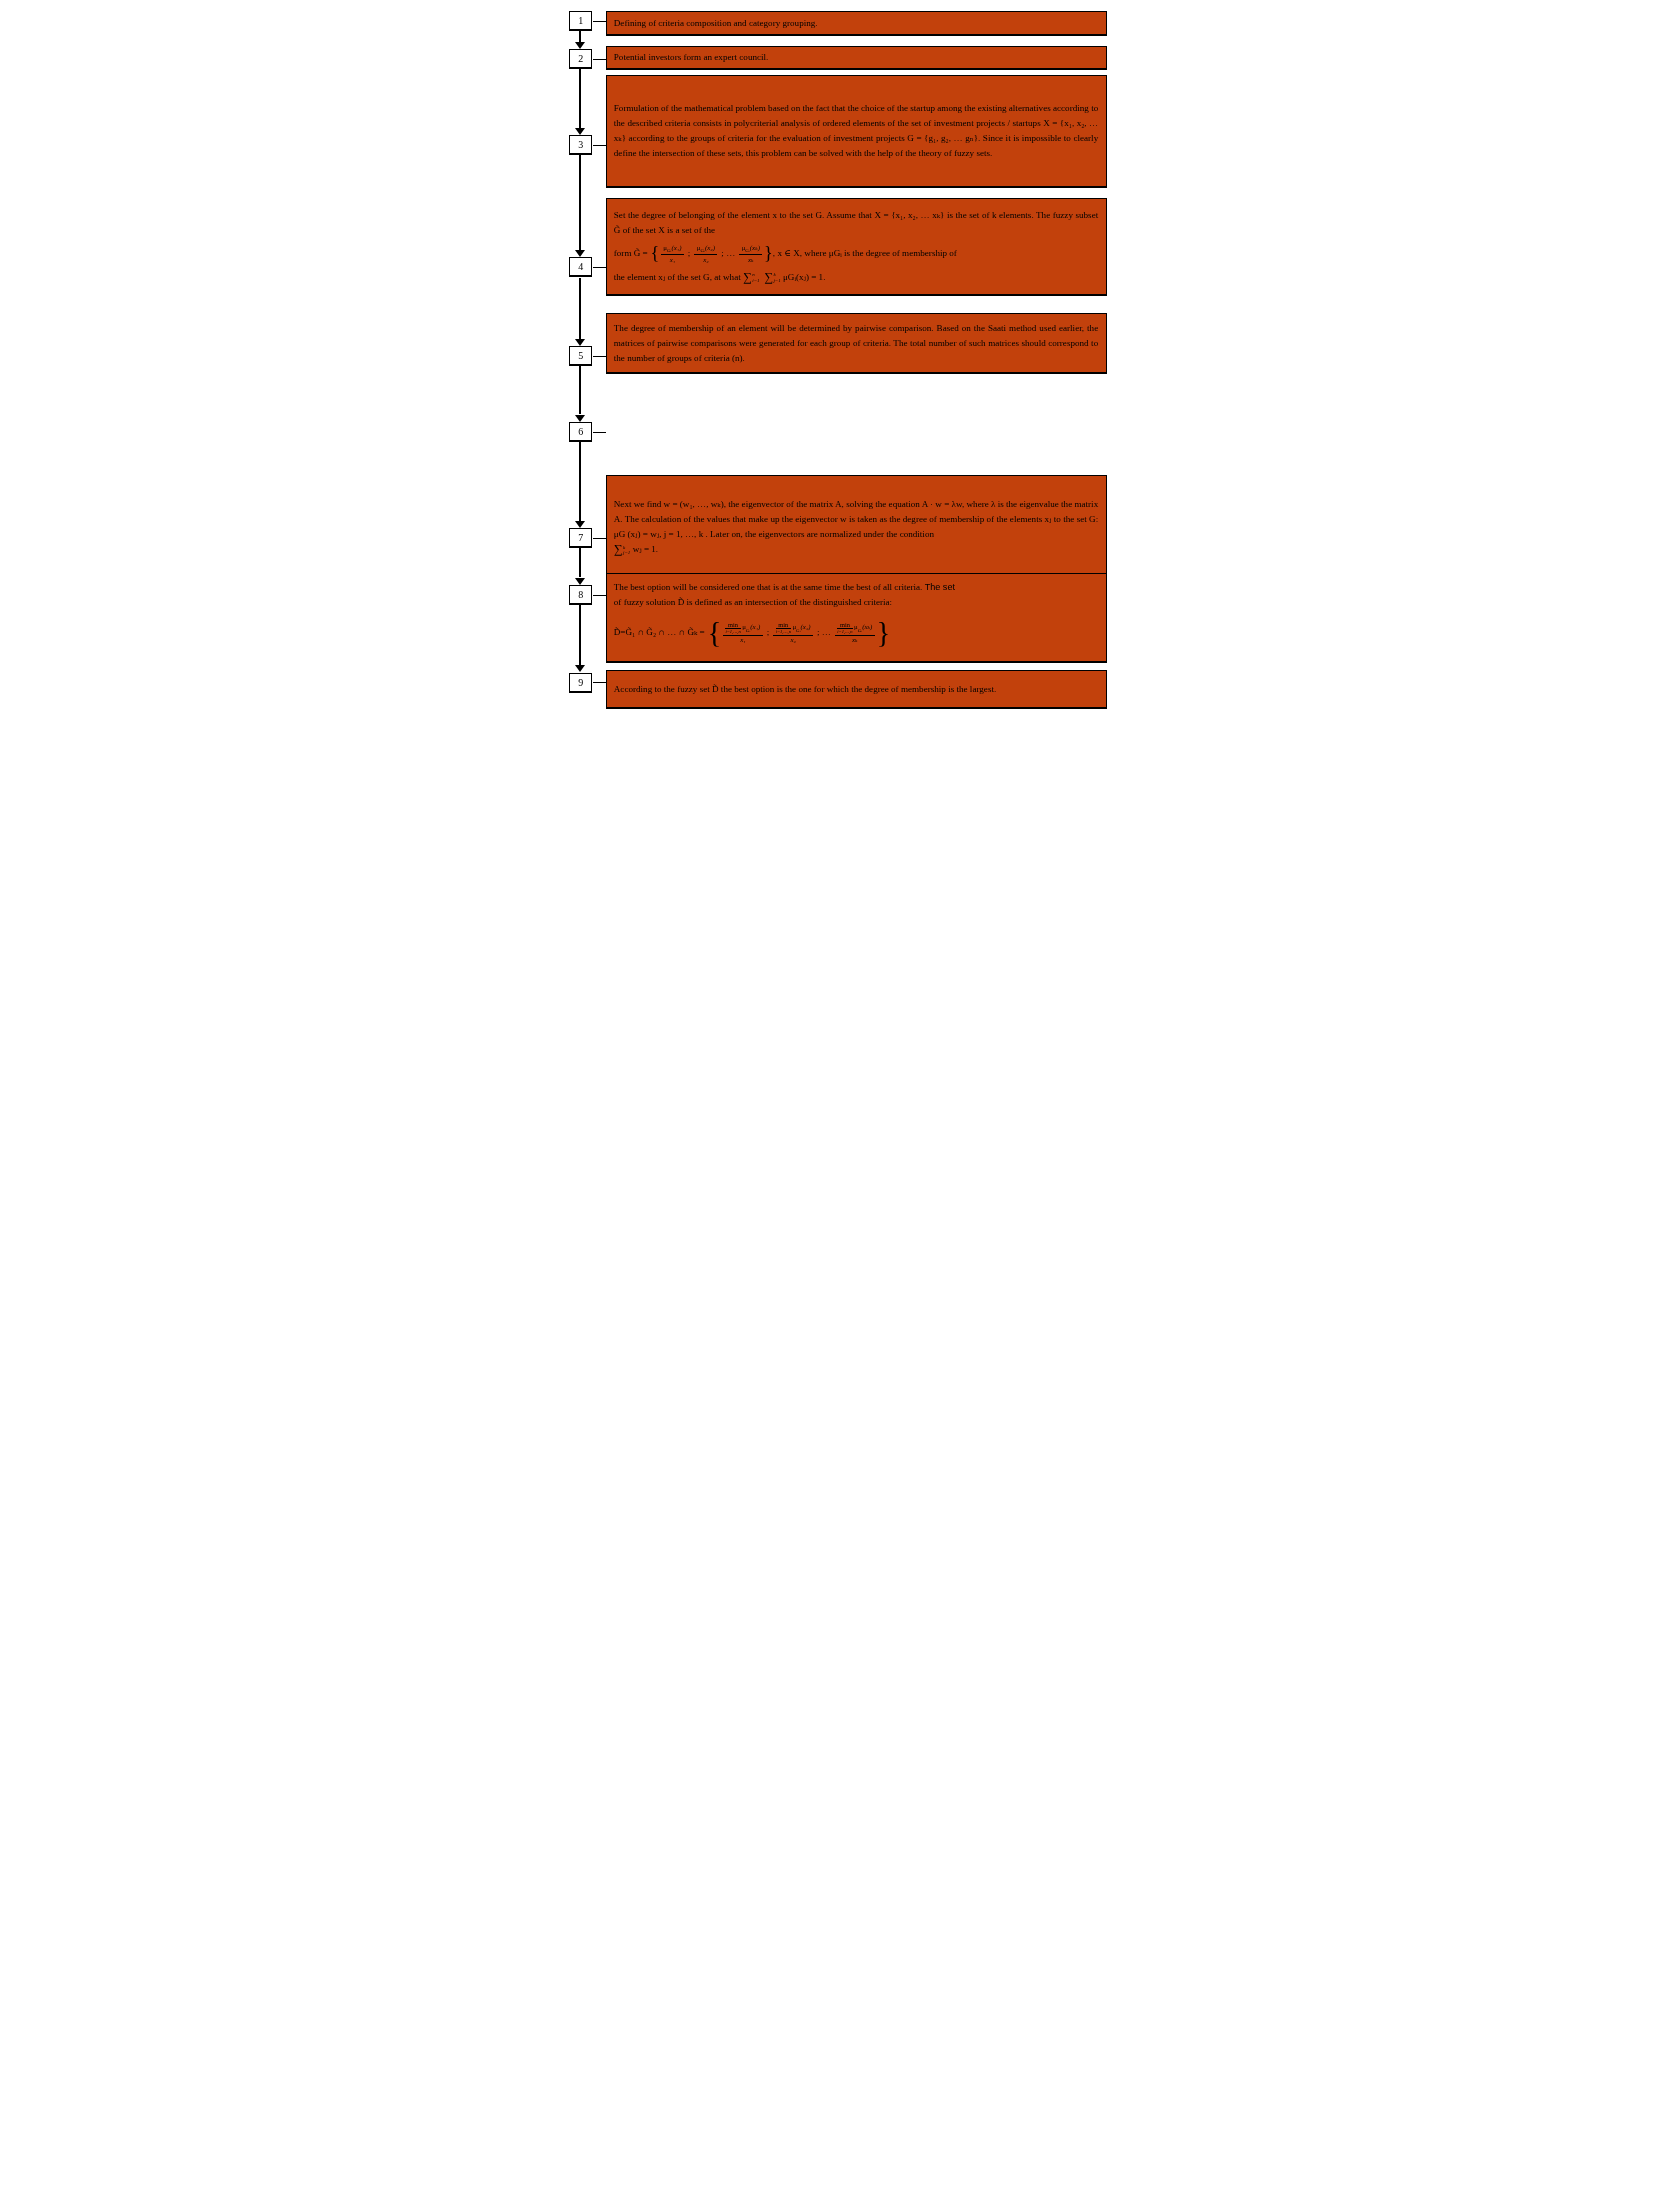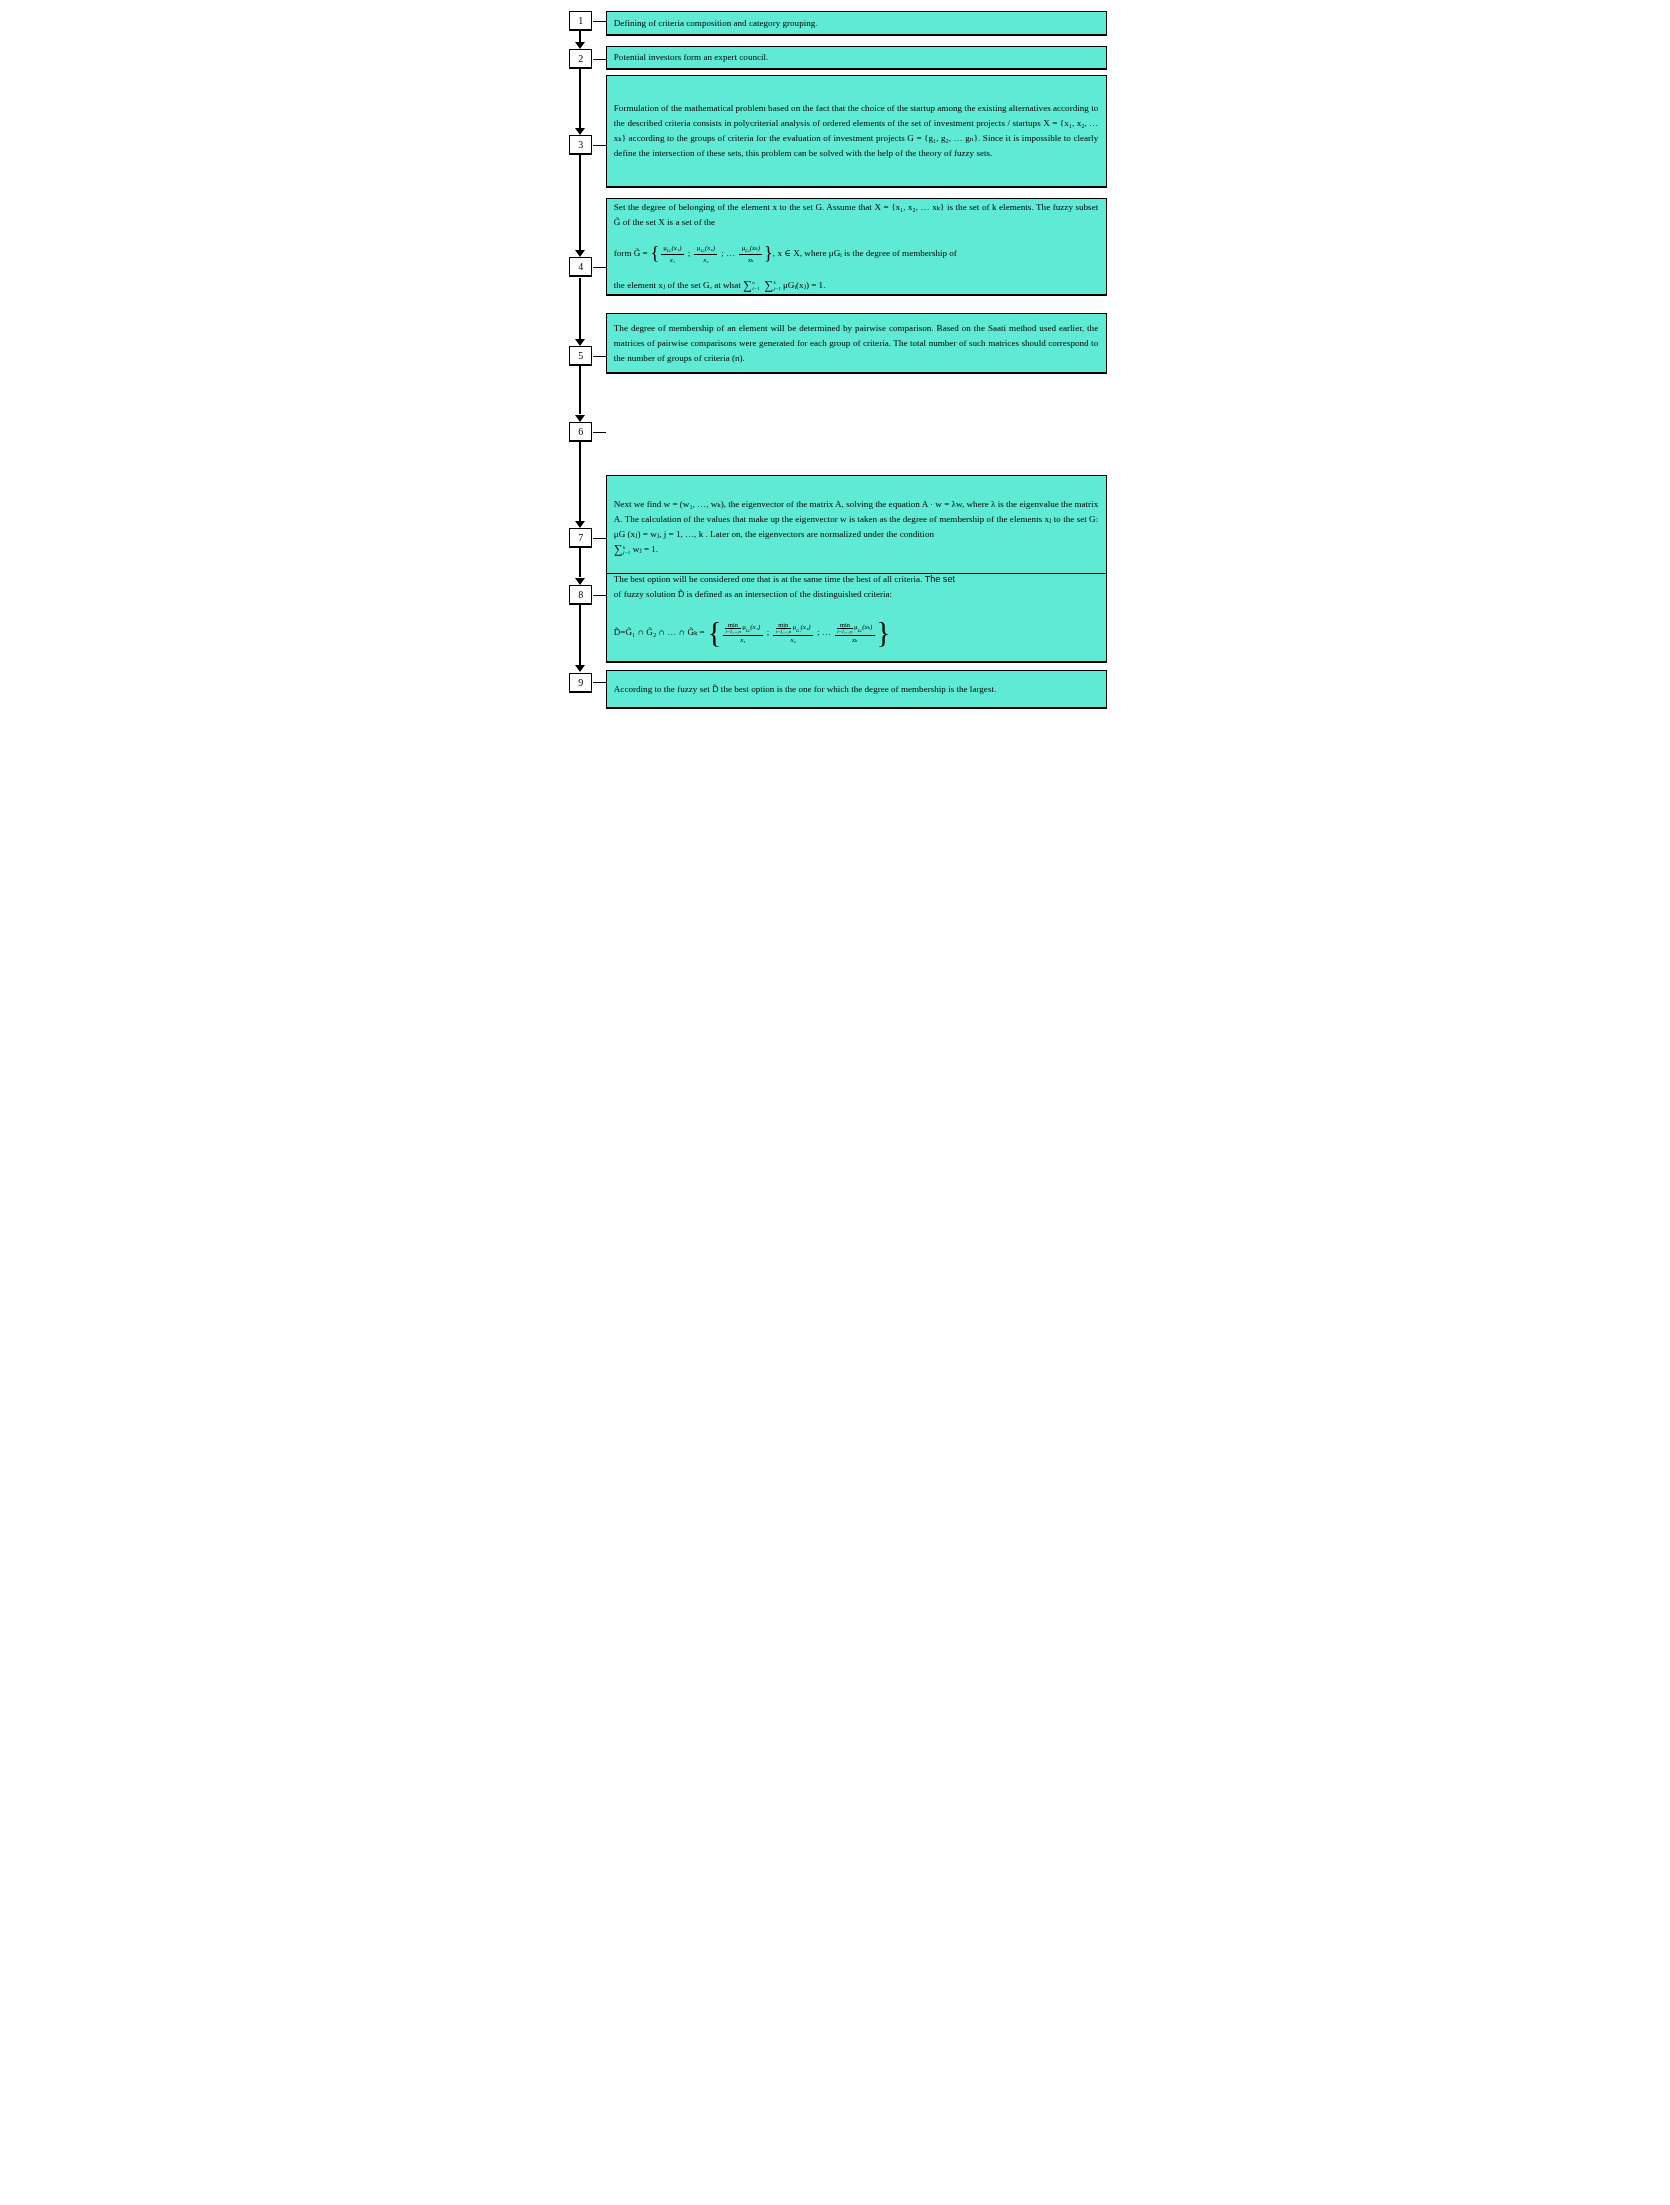--- a/index.html
+++ b/index.html
@@ -1,37 +1,37 @@
 <!DOCTYPE html>
 <html style="font-size:7.3px"><head>
 <meta charset="utf-8">
 <style>
   html,body{margin:0;padding:0;background:#ffffff;color:#000;}
   .canvas{position:relative;width:549px;height:724px;background:#fff;margin:0 auto;
           font-family:"Liberation Serif","DejaVu Serif",serif;}
   
   .tbox{position:absolute;left:45px;width:501px;box-sizing:border-box;
-        border:1.4px solid #000;border-bottom-width:2.7px;background:#5eead4;
+        border:1.4px solid #000;border-bottom-width:2.7px;background:#c2410c;
         display:flex;flex-direction:column;justify-content:center;
         padding:1.8px 7.3px;font-size:9.1px;line-height:15px;overflow:hidden;}
   .para{margin:0;text-align:justify;}
   
   .numbox{position:absolute;left:8.7px;width:23px;height:20px;box-sizing:border-box;
           border:1.4px solid #000;border-bottom-width:2.3px;background:#fff;
           display:flex;align-items:center;justify-content:center;
           font-size:10px;}
   
   .hconn{position:absolute;left:32px;width:13.3px;height:1.4px;background:#000;}
   
   .vline{position:absolute;left:18.3px;width:1.8px;background:#000;}
   .ahead{position:absolute;left:14px;width:0;height:0;
          border-left:5px solid transparent;border-right:5px solid transparent;
          border-top:7.3px solid #000;}
   
-  .formula-line{margin:10px 0;line-height:27.4px;white-space:nowrap;}
+  .formula-line{margin:2px 0;line-height:27.4px;white-space:nowrap;}
   .frac{display:inline-block;vertical-align:middle;text-align:center;margin:0 1.8px;line-height:1.15;}
   .frac .num{display:block;border-bottom:0.9px solid #000;padding:0 2.3px 0.5px;font-size:6.9px;}
   .frac .den{display:block;padding-top:0.5px;font-size:6.9px;font-style:italic;}
   .frac .arg{font-style:italic;}
   .gsub{font-size:5px;}
   .brace{vertical-align:middle;font-weight:400;}
   .b4{font-size:18.3px;}
   .b8{font-size:29px;font-weight:200;}
   .sep{margin:0 2.3px;}
   .flead{margin-right:2.7px;}

